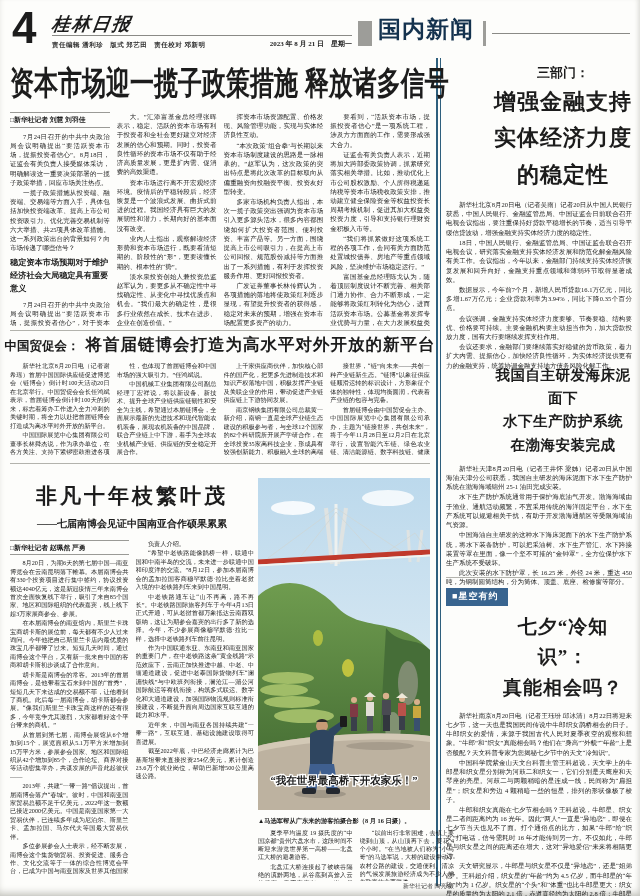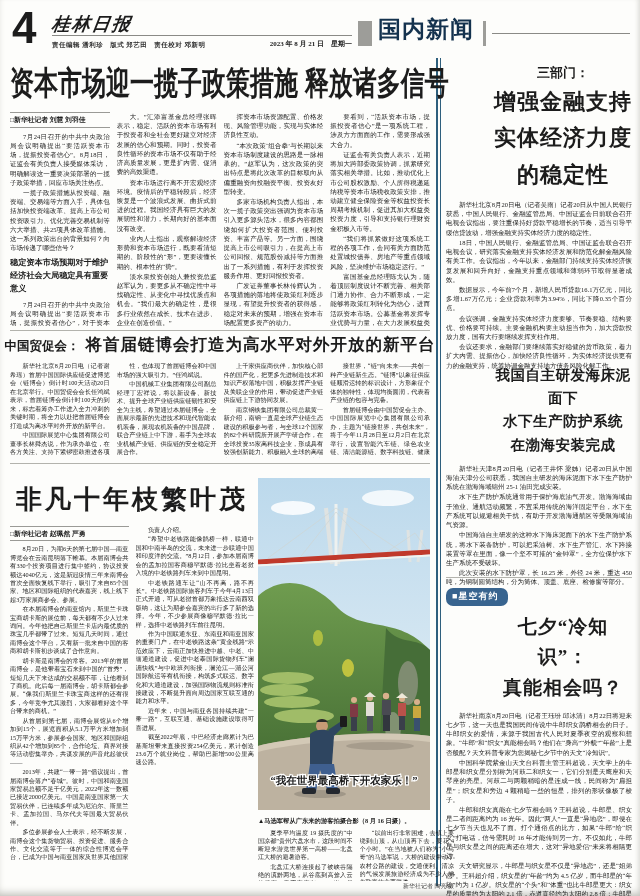--- a/index.html
+++ b/index.html
@@ -32,21 +32,21 @@
   .bsub{font-family:"Liberation Sans",sans-serif;font-weight:800;font-size:8.2px;line-height:1.55;
         text-align:left;margin:5px 0 4px 0;}
   
   .ccpit{left:10px;top:334px;width:420px;height:126px;}
   .ccpit-title{display:flex;align-items:baseline;justify-content:center;gap:6px;white-space:nowrap;}
   .kicker{font-weight:900;font-size:12.5px;}
   .ccpit-main{font-weight:900;font-size:16.5px;letter-spacing:1px;}
   .ccpit-cols{margin-top:6px;height:96px;font-size:6.2px;line-height:1.38;}
   
   .expo{left:10px;top:470px;width:244px;height:418px;}
-  .expo-title{margin-top:12px;text-align:center;font-weight:900;font-size:26px;letter-spacing:3px;}
+  .expo-title{margin-top:12px;text-align:center;font-weight:900;font-size:21px;letter-spacing:3px;}
   .expo-sub{margin-top:7px;text-align:center;font-weight:700;font-size:10px;}
   .expo-cols{margin-top:9px;height:336px;font-size:6.2px;line-height:1.36;}
   
   .photofeat{left:258px;top:478px;width:196px;}
   .photo-caption{margin-top:3px;font-weight:700;font-size:6.3px;line-height:1.4;text-align:justify;}
   .photo-cols{margin-top:3px;height:52px;font-size:6.1px;line-height:1.35;}
   .credit{text-align:right;font-size:6px;color:#3c3c3c;margin-top:1px;}
   
   .rcol{left:446px;width:186px;}
   .dept3{top:62px;}
@@ -54,21 +54,21 @@
   .dept3 .k{font-size:13px;line-height:1.7;}
   .dept3 .t{font-size:22px;line-height:1.65;letter-spacing:1px;}
   .rbody{margin-top:7px;text-align:justify;font-size:6.5px;line-height:1.42;overflow:hidden;}
   .dept3 .rbody{height:198px;}
   .subsea{top:364px;}
   .subsea .t{font-size:14.5px;line-height:1.6;letter-spacing:.5px;}
   .subsea .rbody{height:132px;}
   .rrule{left:446px;top:577px;width:186px;}
   .qixi{top:585px;}
   .badge{display:inline-block;background:#38648f;color:#fff;font-family:"Liberation Sans",sans-serif;
-         font-weight:800;font-size:9px;padding:2px 10px 2.5px 6px;letter-spacing:1px;border-radius:7px;}
+         font-weight:800;font-size:9px;padding:2px 10px 2.5px 6px;letter-spacing:1px;}
   .qixi .t{font-size:19px;line-height:1.62;letter-spacing:1px;}
   .qixi .rbody{height:196px;}
 </style>
 </head>
 <body>
 
 <div class="page">
 
   <div class="abs pagenum">4</div>
   <div class="abs papername">桂林日报</div>
@@ -146,20 +146,21 @@
       <div class="col">
           <p class="para">接世界，“链”向未来——共创一种产业链新生态。“链博”以象征供应链顺滑运转的标识设计，方形象征个体的独特性，体现均衡圆润，代表着产业链的包容与完备。</p>
           <p class="para">首届链博会由中国贸促会主办、中国国际展览中心集团有限公司承办，主题为“链接世界，共创未来”，将于今年11月28日至12月2日在北京举行，设置智能汽车链、绿色农业链、清洁能源链、数字科技链、健康生活链和供应链服务等展区。</p>
         </div>
     </div>
   </div>
   <div class="abs hrule" style="left:10px;top:463px;width:420px;"></div>
 
   <div class="abs expo">
     <div class="expo-title">非凡十年枝繁叶茂</div>
+    <div class="expo-sub">——七届南博会见证中国南亚合作硕果累累</div>
     <div class="expo-cols cols">
       <div class="col">
         <div class="byline">□新华社记者 赵珮然 严勇</div>
         <div>
             <p class="para">8月20日，为期6天的第七届中国—南亚博览会在云南昆明落下帷幕。本届南博会共有330个投资项目进行集中签约，协议投资额达4040亿元，这是新冠疫情三年来南博会首次全面恢复线下举行，吸引了来自85个国家、地区和国际组织的代表嘉宾，线上线下超3万家展商参会、参展。</p>
             <p class="para">在本届南博会的南亚馆内，斯里兰卡珠宝商胡卡斯的展位前，每天都有不少人过来询问。今年他把自己斯里兰卡店内最优质的珠宝几乎都带了过来。短短几天时间，通过南博会这个平台，又有新一批来自中国的客商和胡卡斯初步谈成了合作意向。</p>
             <p class="para">胡卡斯是南博会的常客。2013年的首届南博会，是他带着宝石来到中国的“首秀”，短短几天下来达成的交易额不菲，让他看到了商机。此后每一届南博会，胡卡斯都会参展。“像我们斯里兰卡珠宝商这样的还有很多，今年竞争尤其激烈，大家都看好这个平台带来的商机。”</p>
             <p class="para">从首届到第七届，南博会展馆从6个增加到15个，展览面积从5.1万平方米增加到15万平方米，参展参会国家、地区和国际组织从42个增加到85个，合作论坛、商界对接等活动密集举办，共谋发展的声音此起彼伏——</p>
             <p class="para">2013年，共建“一带一路”倡议提出，首届南博会落户“春城”。彼时，中国和南亚国家贸易总额不足千亿美元，2022年这一数额已接近2000亿美元。中国是南亚国家第一大贸易伙伴，已连续多年成为尼泊尔、斯里兰卡、孟加拉国、马尔代夫等国最大贸易伙伴。</p>
             <p class="para">多位参展参会人士表示，经不断发展，南博会这个集货物贸易、投资促进、服务合作、文化交流等于一体的综合性博览会平台，已成为中国与南亚国家及世界其他国家交流合作的一张亮丽名片。</p>

